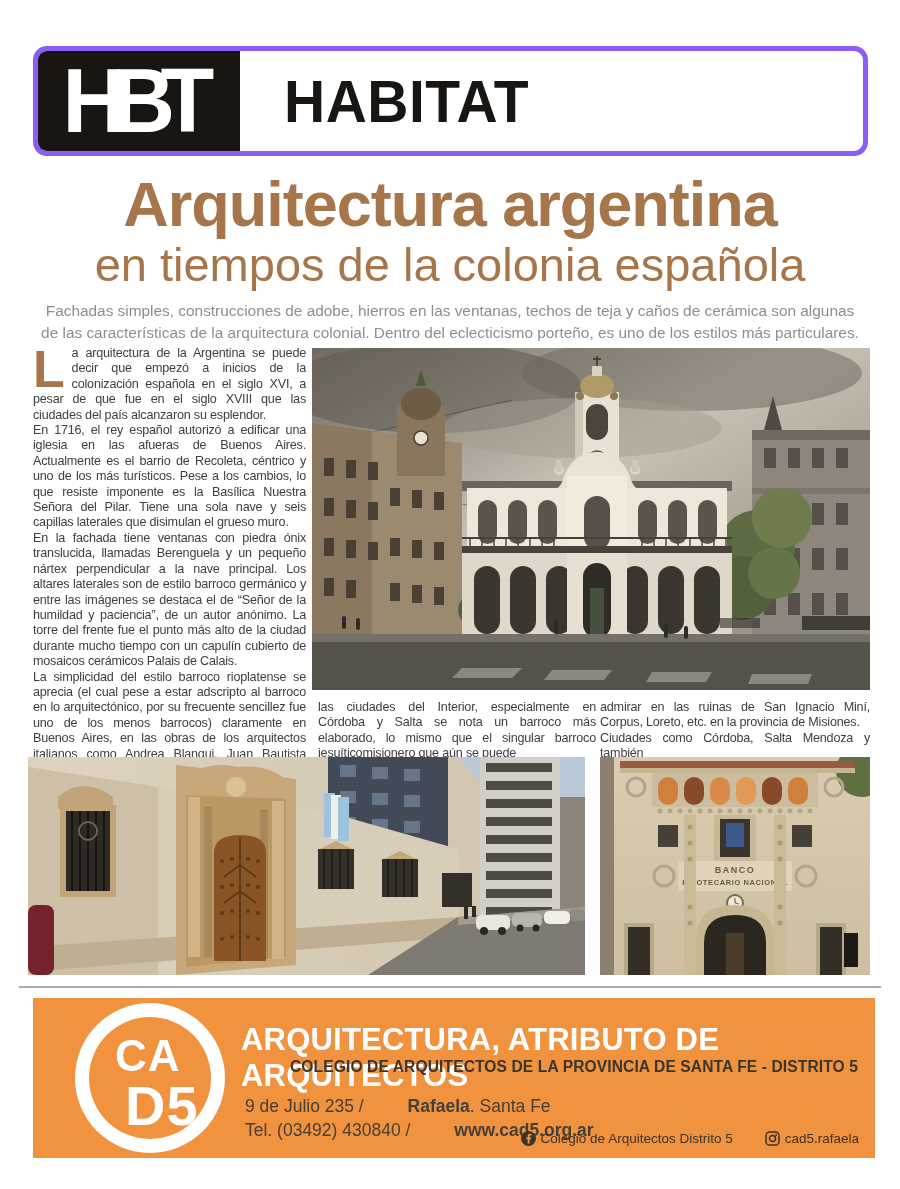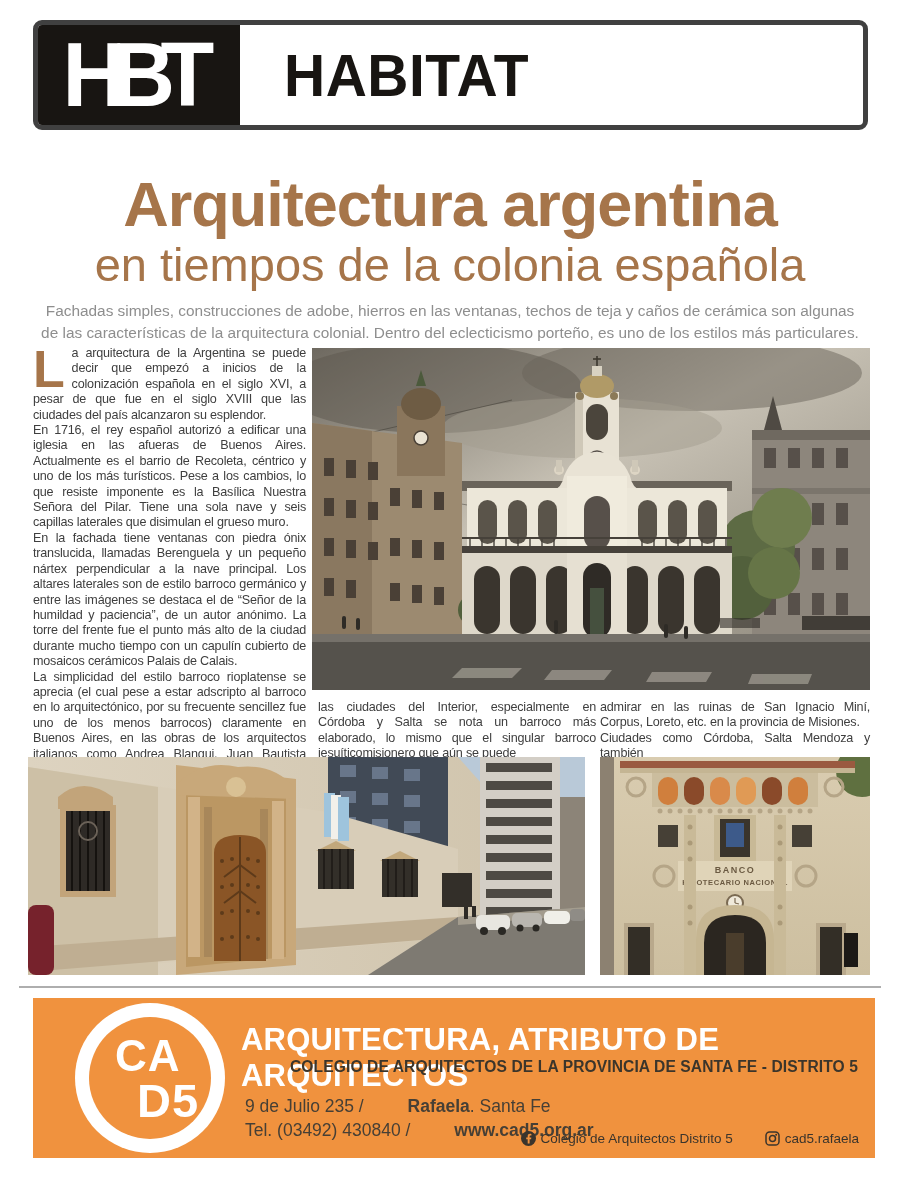--- a/index.html
+++ b/index.html
@@ -8,23 +8,23 @@
   .page {
     position: relative;
     width: 900px;
     height: 1189px;
     background: #ffffff;
     overflow: hidden;
   }
 
   
   .masthead {
-    position: absolute; left: 33px; top: 20px;
+    position: absolute; left: 33px; top: 46px;
     width: 835px; height: 110px;
-    border: 5px solid #404040; border-radius: 9px;
+    border: 5px solid #8b5cf6; border-radius: 14px;
     display: flex; overflow: hidden; background: #fff;
   }
   .masthead-logo-block {
     width: 202px; height: 100%;
     background: #181512; color: #ffffff;
     display: flex; align-items: center; justify-content: center;
     flex: none;
   }
   .masthead-logo-block .hbt {
     font-size: 88px; font-weight: 800; letter-spacing: -0.165em;
@@ -83,21 +83,21 @@
     position: absolute; left: 42px; top: 5px;
     width: 150px; height: 150px; border-radius: 50%;
     background: #ffffff;
   }
   .cad5-inner {
     position: absolute; left: 14px; top: 14px; right: 14px; bottom: 14px;
     border-radius: 50%; background: #f0923e;
     color: #ffffff; font-weight: 700;
   }
   .cad5-inner .l1 { position: absolute; left: 26px; top: 14px; font-size: 44px; letter-spacing: 1px; }
-  .cad5-inner .l2 { position: absolute; left: 48px; top: 56px; font-size: 47px; letter-spacing: 1px; }
+  .cad5-inner .l2 { position: absolute; left: 36px; top: 56px; font-size: 56px; letter-spacing: 1px; }
   .banner-headline {
     position: absolute; left: 208px; top: 24px;
     color: #ffffff; font-size: 31px; font-weight: 800; letter-spacing: 0.2px;
   }
   .banner-subheadline {
     position: absolute; left: 212px; top: 60px;
     color: #3b352b; font-size: 15.6px; font-weight: 800; letter-spacing: 0.1px; margin-left: 45px;
   }
   .banner-address {
     position: absolute; left: 212px; top: 97px;

